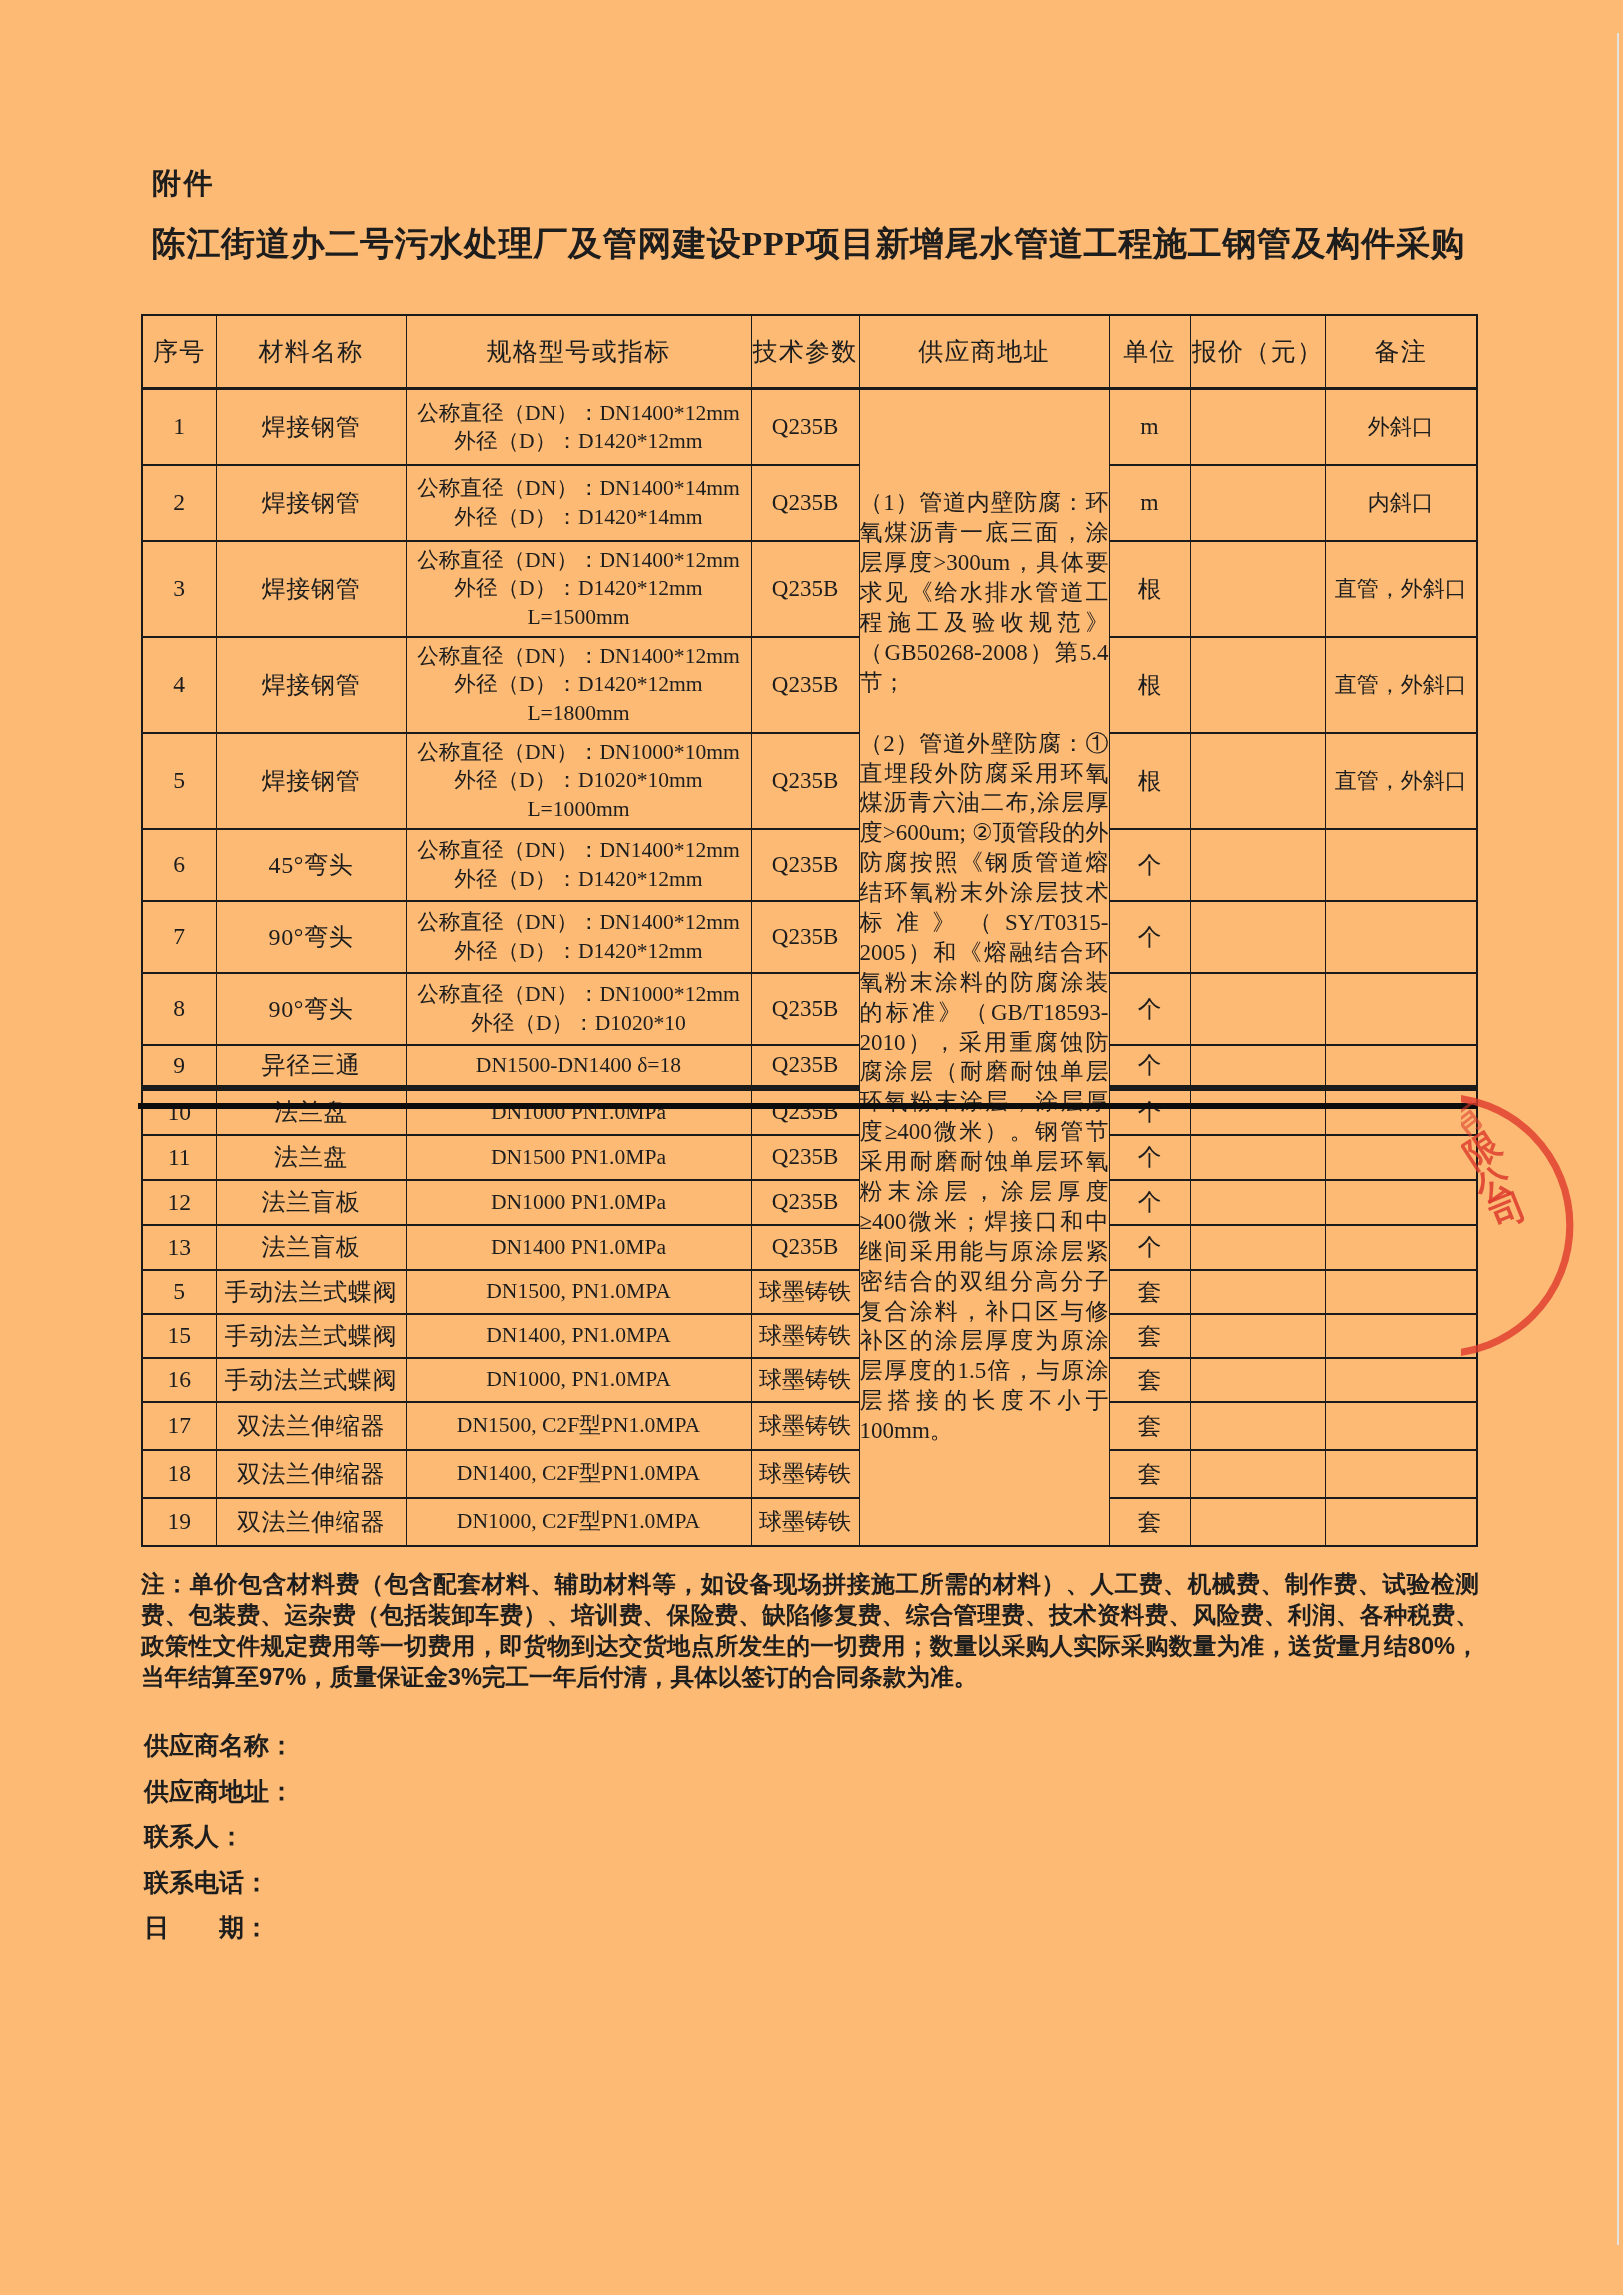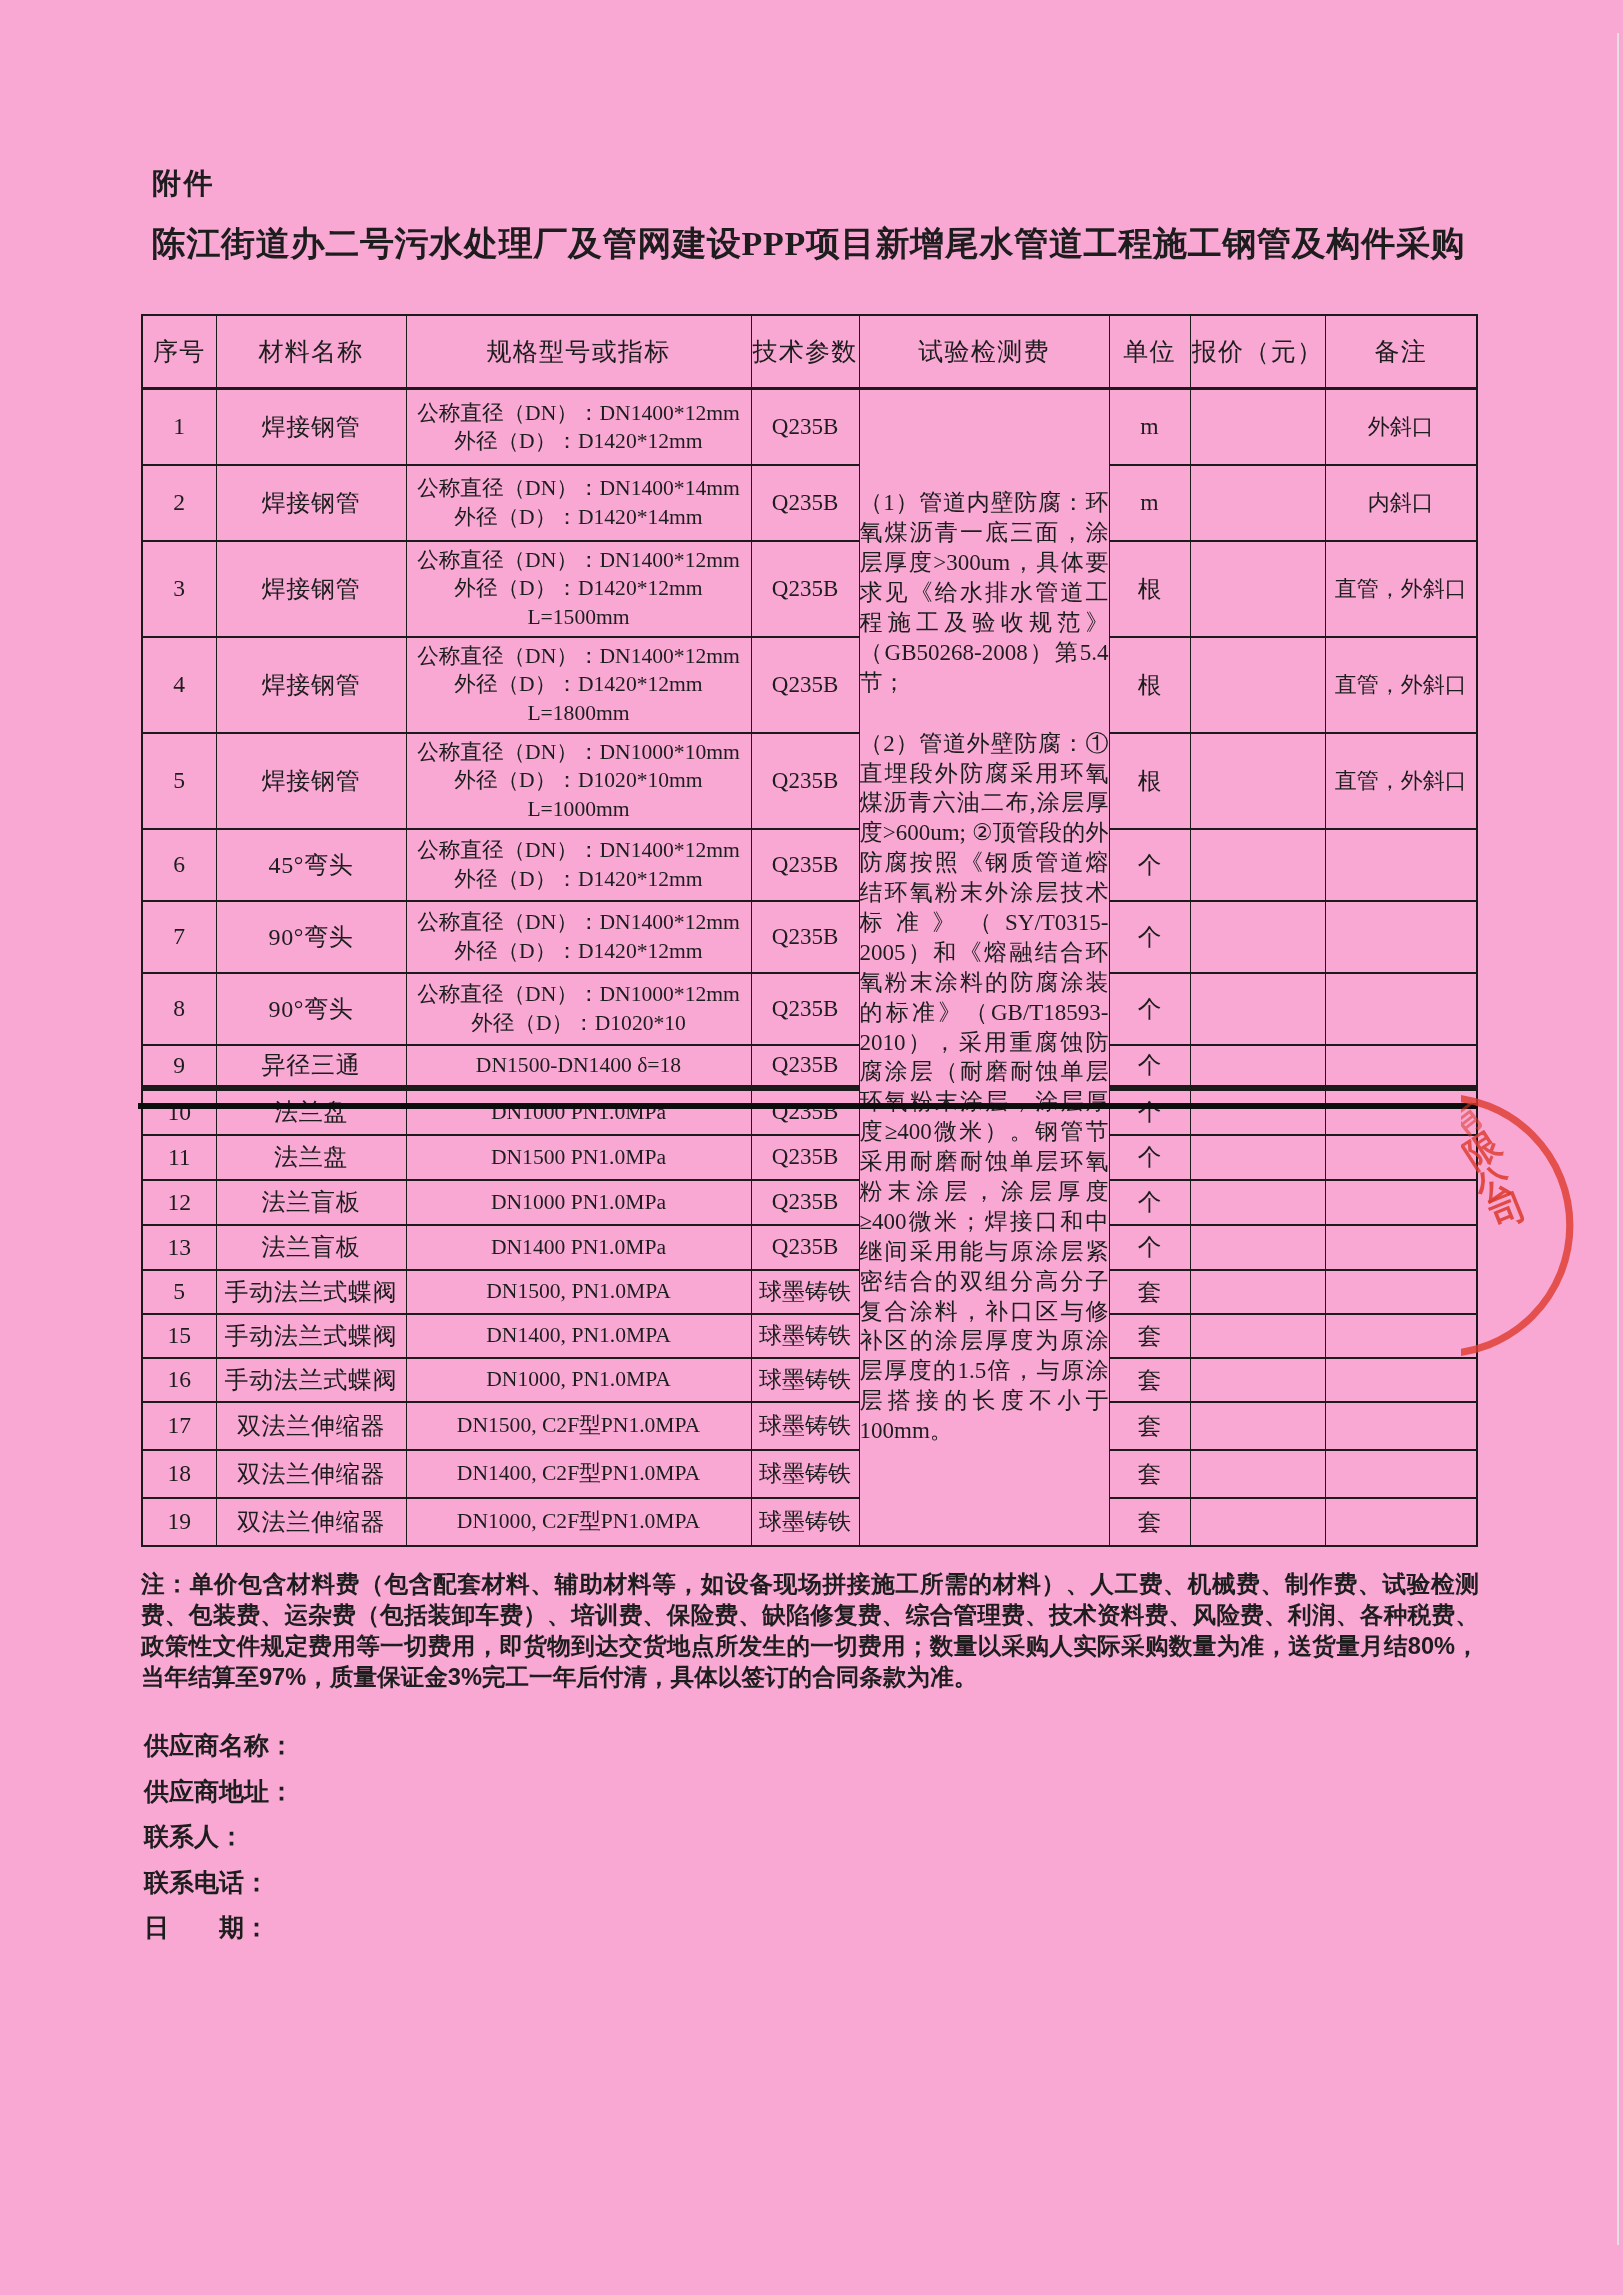--- a/index.html
+++ b/index.html
@@ -1,19 +1,19 @@
 <!DOCTYPE html>
 <html style="font-size:10.5px"><head>
 <meta charset="utf-8">
 <style>
   html,body { margin:0; padding:0; background:#e9e9e7; }
   .page {
     position:relative;
     width:1623px; height:2295px;
-    background:#f9a8d4;
+    background:#fdba74;
     font-family:"Liberation Serif","DejaVu Serif",serif;
     color:#1d1d1d;
     overflow:hidden;
   }
   .page-edge {
     position:absolute; right:3.9px; top:33px; width:2.6px; height:2212px;
     background:#e2e2e0;
   }
   .attachment {
     position:absolute; left:152px; top:164px;
@@ -113,21 +113,21 @@
           <col style="width:81px">
           <col style="width:135px">
           <col style="width:152px">
       </colgroup>
       <thead>
         <tr>
           <th>序号</th>
           <th>材料名称</th>
           <th>规格型号或指标</th>
           <th>技术参数</th>
-          <th>试验检测费</th>
+          <th>供应商地址</th>
           <th>单位</th>
           <th>报价（元）</th>
           <th>备注</th>
         </tr>
       </thead>
       <tbody>
           <tr style="height: 76px;">
             <td class="c-no">1</td>
             <td class="c-name">焊接钢管</td>
             <td class="c-spec">

